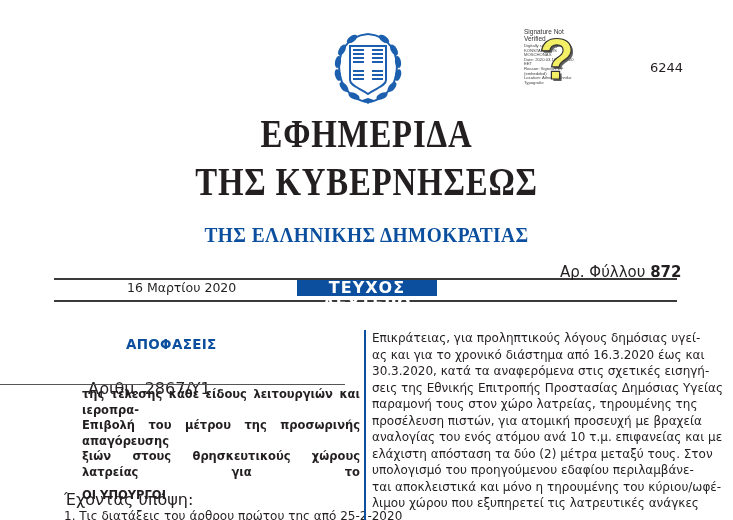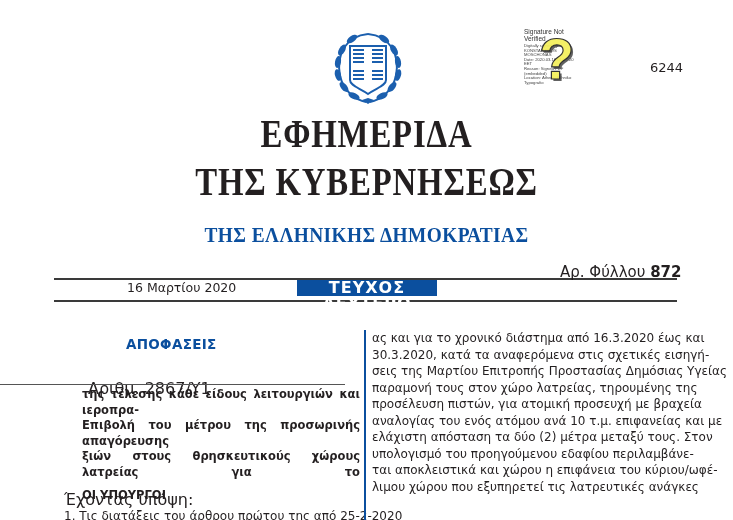--- a/index.html
+++ b/index.html
@@ -135,23 +135,24 @@
 <div id="ministers" class="abs">
   <span>ΟΙ ΥΠΟΥΡΓΟΙ</span>
   <span>ΠΑΙΔΕΙΑΣ ΚΑΙ ΘΡΗΣΚΕΥΜΑΤΩΝ-ΥΓΕΙΑΣ</span>
 </div>
 <div id="having" class="abs">Έχοντας υπόψη:</div>
 <div id="item1" class="abs">1. Τις διατάξεις του άρθρου πρώτου της από 25-2-2020</div>
 
 <div id="col-divider" class="abs"></div>
 
 <div id="right-col" class="abs">
+  <span>Επικράτειας, για προληπτικούς λόγους δημόσιας υγεί-</span>
   <span>ας και για το χρονικό διάστημα από 16.3.2020 έως και</span>
   <span>30.3.2020, κατά τα αναφερόμενα στις σχετικές εισηγή-</span>
-  <span>σεις της Μαρτίου Επιτροπής Προστασίας Δημόσιας Υγείας</span>
+  <span>σεις της Εθνικής Επιτροπής Προστασίας Δημόσιας Υγείας</span>
   <span>παραμονή τους στον χώρο λατρείας, τηρουμένης της</span>
   <span>προσέλευση πιστών, για ατομική προσευχή με βραχεία</span>
   <span>αναλογίας του ενός ατόμου ανά 10 τ.μ. επιφανείας και με</span>
   <span>ελάχιστη απόσταση τα δύο (2) μέτρα μεταξύ τους. Στον</span>
   <span>υπολογισμό του προηγούμενου εδαφίου περιλαμβάνε-</span>
-  <span>ται αποκλειστικά και χώρου η επιφάνεια του κύριου/ωφέ-</span>
+  <span>ται αποκλειστικά και μόνο η τηρουμένης του κύριου/ωφέ-</span>
   <span>λιμου χώρου που εξυπηρετεί τις λατρευτικές ανάγκες</span>
 </div>
 
 </body></html>

